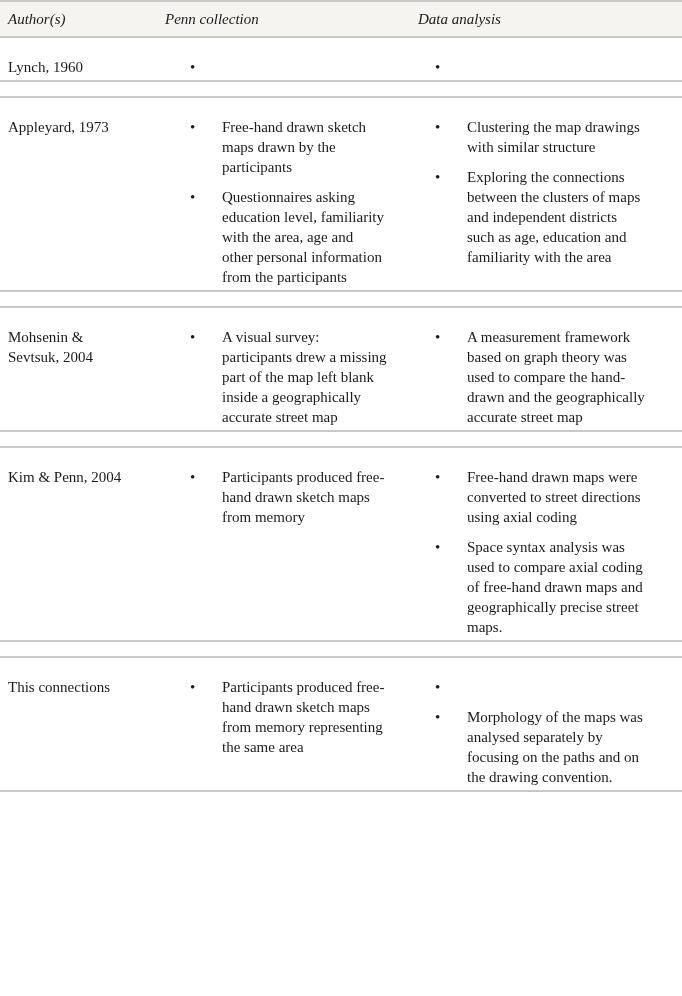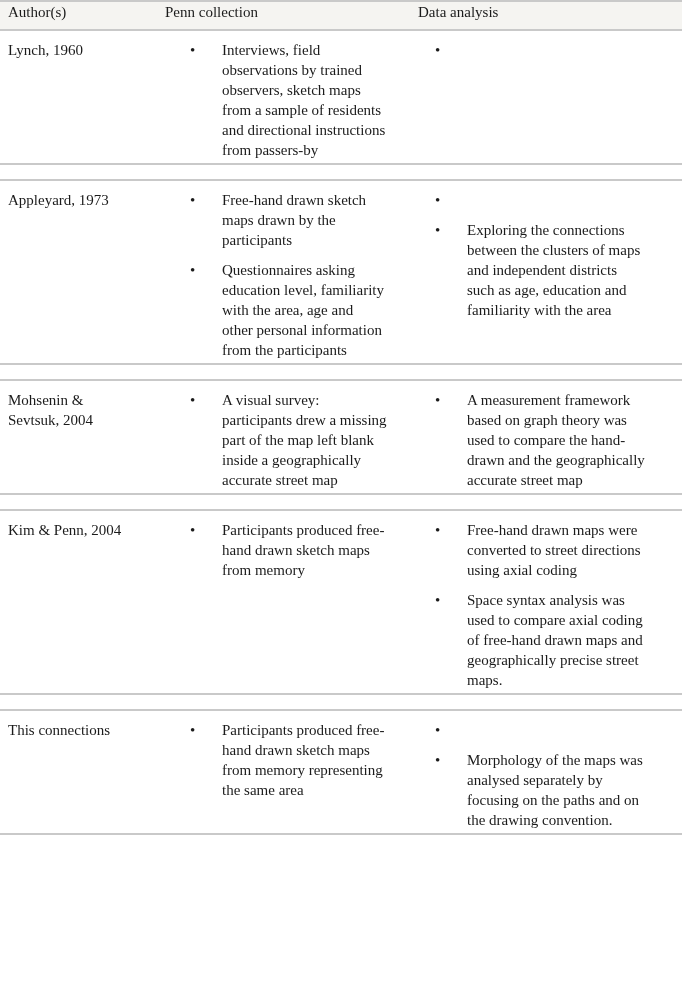--- a/index.html
+++ b/index.html
@@ -10,25 +10,25 @@
     width:682px;height:996px;background:var(--bg);
     font-family:"Liberation Serif","DejaVu Serif",serif;
     font-size:15px;line-height:20px;color:var(--text);
     overflow:hidden;
   }
   .table{width:682px;border-top:2px solid var(--rule);}
   .grid-row{display:grid;grid-template-columns:157px 253px 1fr;padding-left:8px;box-sizing:border-box;}
   .header-row{
     background:var(--header-bg);
     border-bottom:2px solid var(--rule);
-    padding-bottom:7px;
+    padding-top:7px;padding-bottom:7px;font-style:italic;
   }
   .header-cell{white-space:pre-line;}
   .content-row{
-    padding-top:9px;padding-bottom:3px;
+    padding-top:19px;padding-bottom:3px;
     border-bottom:2px solid var(--rule);
   }
   .spacer-row{height:14px;border-bottom:2px solid var(--rule);}
   .author-cell{white-space:pre-line;padding-right:6px;}
   .bullet-cell{display:flex;flex-direction:column;}
   .bullet-item{display:flex;align-items:flex-start;}
   .bullet-item + .bullet-item{margin-top:10px;}
   .bullet-marker{flex:0 0 auto;width:32px;}
   .col-collection .bullet-marker{margin-left:25px;}
   .col-analysis .bullet-marker{margin-left:17px;}
@@ -42,26 +42,20 @@
     <div class="header-cell">Author(s)</div>
     <div class="header-cell">Penn collection</div>
     <div class="header-cell">Data analysis</div>
   </div>
   <div>
   <div class="grid-row content-row">
     <div class="author-cell">Lynch, 1960</div>
     <div class="bullet-cell col-collection">
   <div class="bullet-item">
     <span class="bullet-marker">•</span>
-    <span class="bullet-text">Interviews, field
-observations by trained
-observers, sketch maps
-from a sample of residents
-and directional instructions
-from passers-by</span>
   </div>
 </div>
     <div class="bullet-cell col-analysis">
   <div class="bullet-item">
     <span class="bullet-marker">•</span>
   </div>
 </div>
   </div>
 <div class="spacer-row"></div>
   <div class="grid-row content-row">
@@ -79,20 +73,22 @@
     <span class="bullet-text">Questionnaires asking
 education level, familiarity
 with the area, age and
 other personal information
 from the participants</span>
   </div>
 </div>
     <div class="bullet-cell col-analysis">
   <div class="bullet-item">
     <span class="bullet-marker">•</span>
+    <span class="bullet-text">Clustering the map drawings
+with similar structure</span>
   </div>
 
   <div class="bullet-item">
     <span class="bullet-marker">•</span>
     <span class="bullet-text">Exploring the connections
 between the clusters of maps
 and independent districts
 such as age, education and
 familiarity with the area</span>
   </div>

